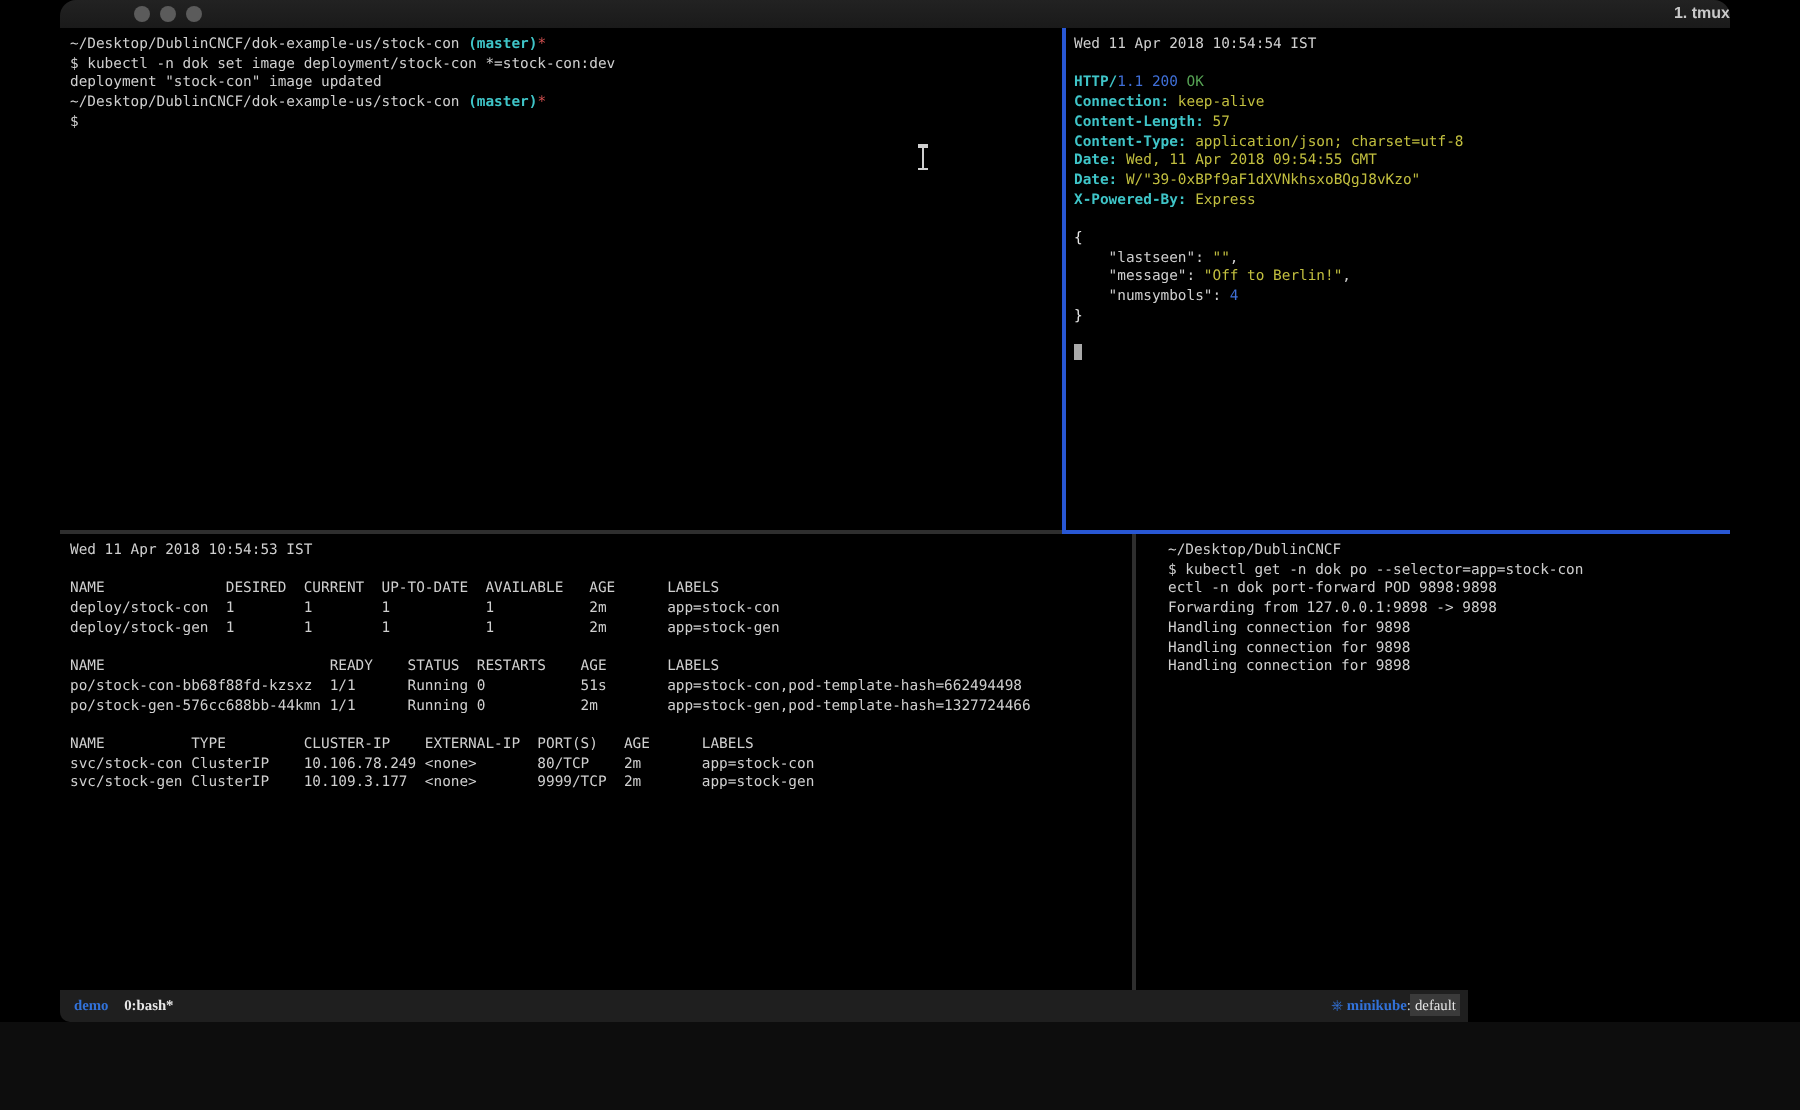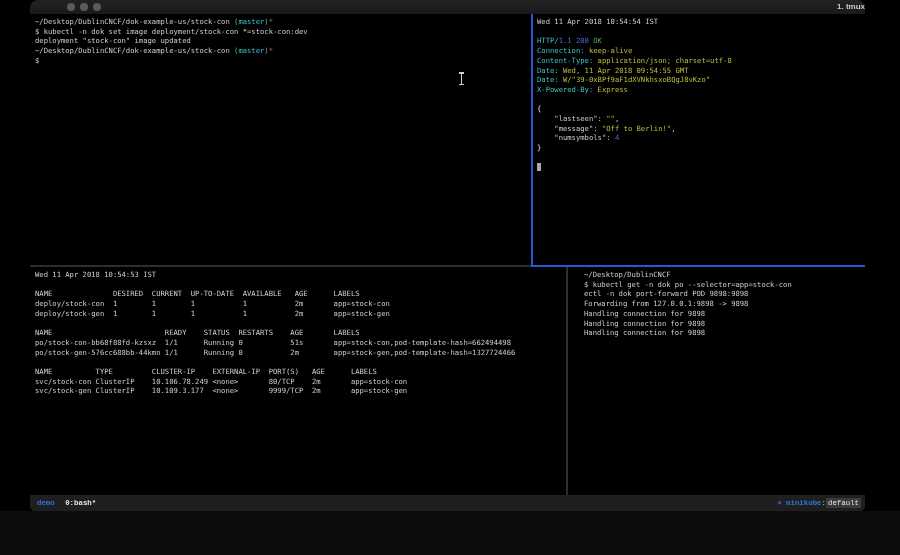--- a/index.html
+++ b/index.html
@@ -25,21 +25,21 @@
 
   .pane { position:absolute; overflow:hidden; }
   .pane-tl { left:0;   top:0;    width:501px; height:251px; padding:3px 0 0 5px; }
   .pane-tr { left:503px; top:0;  width:332px; height:251px; padding:3px 0 0 4px; }
   .pane-bl { left:0;   top:253px; width:536px; height:284px; padding:3px 0 0 5px; }
   .pane-br { left:550px; top:253px; width:297px; height:176px; padding:3px 0 0 4px; }
 
   .tline { font-size:7.2px; line-height:9.7px; white-space:pre; color:#cfcfcf;
            font-family:"DejaVu Sans Mono", monospace; }
 
-  .c-cyan   { color:#3fc5c8; }
+  .c-cyan   { color:#3fc5c8;font-weight:bold; }
   .c-red    { color:#d04f4f; }
   .c-yellow { color:#c2bf3f; }
   .c-blue   { color:#3f6fd8; }
   .c-green  { color:#56a254; }
   .c-white  { color:#e6e6e6; }
 
   .cursor-block { display:inline-block; width:4.4px; height:8px; background:#a9a9a9;
                   vertical-align:-1px; }
 
   
@@ -50,23 +50,23 @@
   .div-v-bot   { left:536px; top:253px; width:2px;  height:228px; background:#2e2e2e; }
 
   
   .mouse-ibeam { position:absolute; left:428px; top:58px; width:6px; height:13px; }
   .mouse-ibeam .stem { position:absolute; left:2.5px; top:1px; width:1.5px; height:11px; background:#cfcfcf; }
   .mouse-ibeam .cap  { position:absolute; left:0.5px; width:5px; height:1.5px; background:#cfcfcf; }
   .mouse-ibeam .cap.top { top:0; }
   .mouse-ibeam .cap.bot { bottom:0; }
 
   
-  .statusbar { position:absolute; left:0; top:495px; width:835px; height:16px;
+  .statusbar { position:absolute; left:0; top:495px; width:704px; height:16px;
                background:#1f1f1f; font-size:7.4px; line-height:16px;
-               font-family:Liberation Mono, monospace; }
+               font-family:Liberation Serif, serif; }
   .sb-left  { position:absolute; left:7px; top:0; }
   .sb-right { position:absolute; right:4px; top:0; }
   .sess { color:#3272d9; font-weight:bold; }
   .win  { color:#e8e8e8; font-weight:bold; margin-left:6px; }
   .kicon { color:#3272d9; }
   .kctx  { color:#3272d9; font-weight:bold; }
   .ksep  { color:#cfcfcf; }
   .kns   { color:#e6e6e6; background:#3a3a3a; padding:1px 2px; }
 </style>
 </head>
@@ -92,20 +92,21 @@
           <div class="tline"><span>$ kubectl -n dok set image deployment/stock-con *=stock-con:dev</span></div>
           <div class="tline"><span>deployment "stock-con" image updated</span></div>
           <div class="tline"><span>~/Desktop/DublinCNCF/dok-example-us/stock-con </span><span class="c-cyan">(master)</span><span class="c-red">*</span></div>
           <div class="tline"><span>$</span></div>
         </div>
       <div class="pane pane-tr">
           <div class="tline"><span>Wed 11 Apr 2018 10:54:54 IST</span></div>
           <div class="tline">&nbsp;</div>
           <div class="tline"><span class="c-cyan">HTTP/</span><span class="c-blue">1.1 200</span><span> </span><span class="c-green">OK</span></div>
           <div class="tline"><span class="c-cyan">Connection:</span><span class="c-yellow"> keep-alive</span></div>
+          <div class="tline"><span class="c-cyan">Content-Length:</span><span class="c-yellow"> 57</span></div>
           <div class="tline"><span class="c-cyan">Content-Type:</span><span class="c-yellow"> application/json; charset=utf-8</span></div>
           <div class="tline"><span class="c-cyan">Date:</span><span class="c-yellow"> Wed, 11 Apr 2018 09:54:55 GMT</span></div>
           <div class="tline"><span class="c-cyan">Date:</span><span class="c-yellow"> W/"39-0xBPf9aF1dXVNkhsxoBQgJ8vKzo"</span></div>
           <div class="tline"><span class="c-cyan">X-Powered-By:</span><span class="c-yellow"> Express</span></div>
           <div class="tline">&nbsp;</div>
           <div class="tline"><span class="c-white">{</span></div>
           <div class="tline"><span>    "lastseen": </span><span class="c-yellow">""</span><span>,</span></div>
           <div class="tline"><span>    "message": </span><span class="c-yellow">"Off to Berlin!"</span><span>,</span></div>
           <div class="tline"><span>    "numsymbols": </span><span class="c-blue">4</span></div>
           <div class="tline"><span class="c-white">}</span></div>

